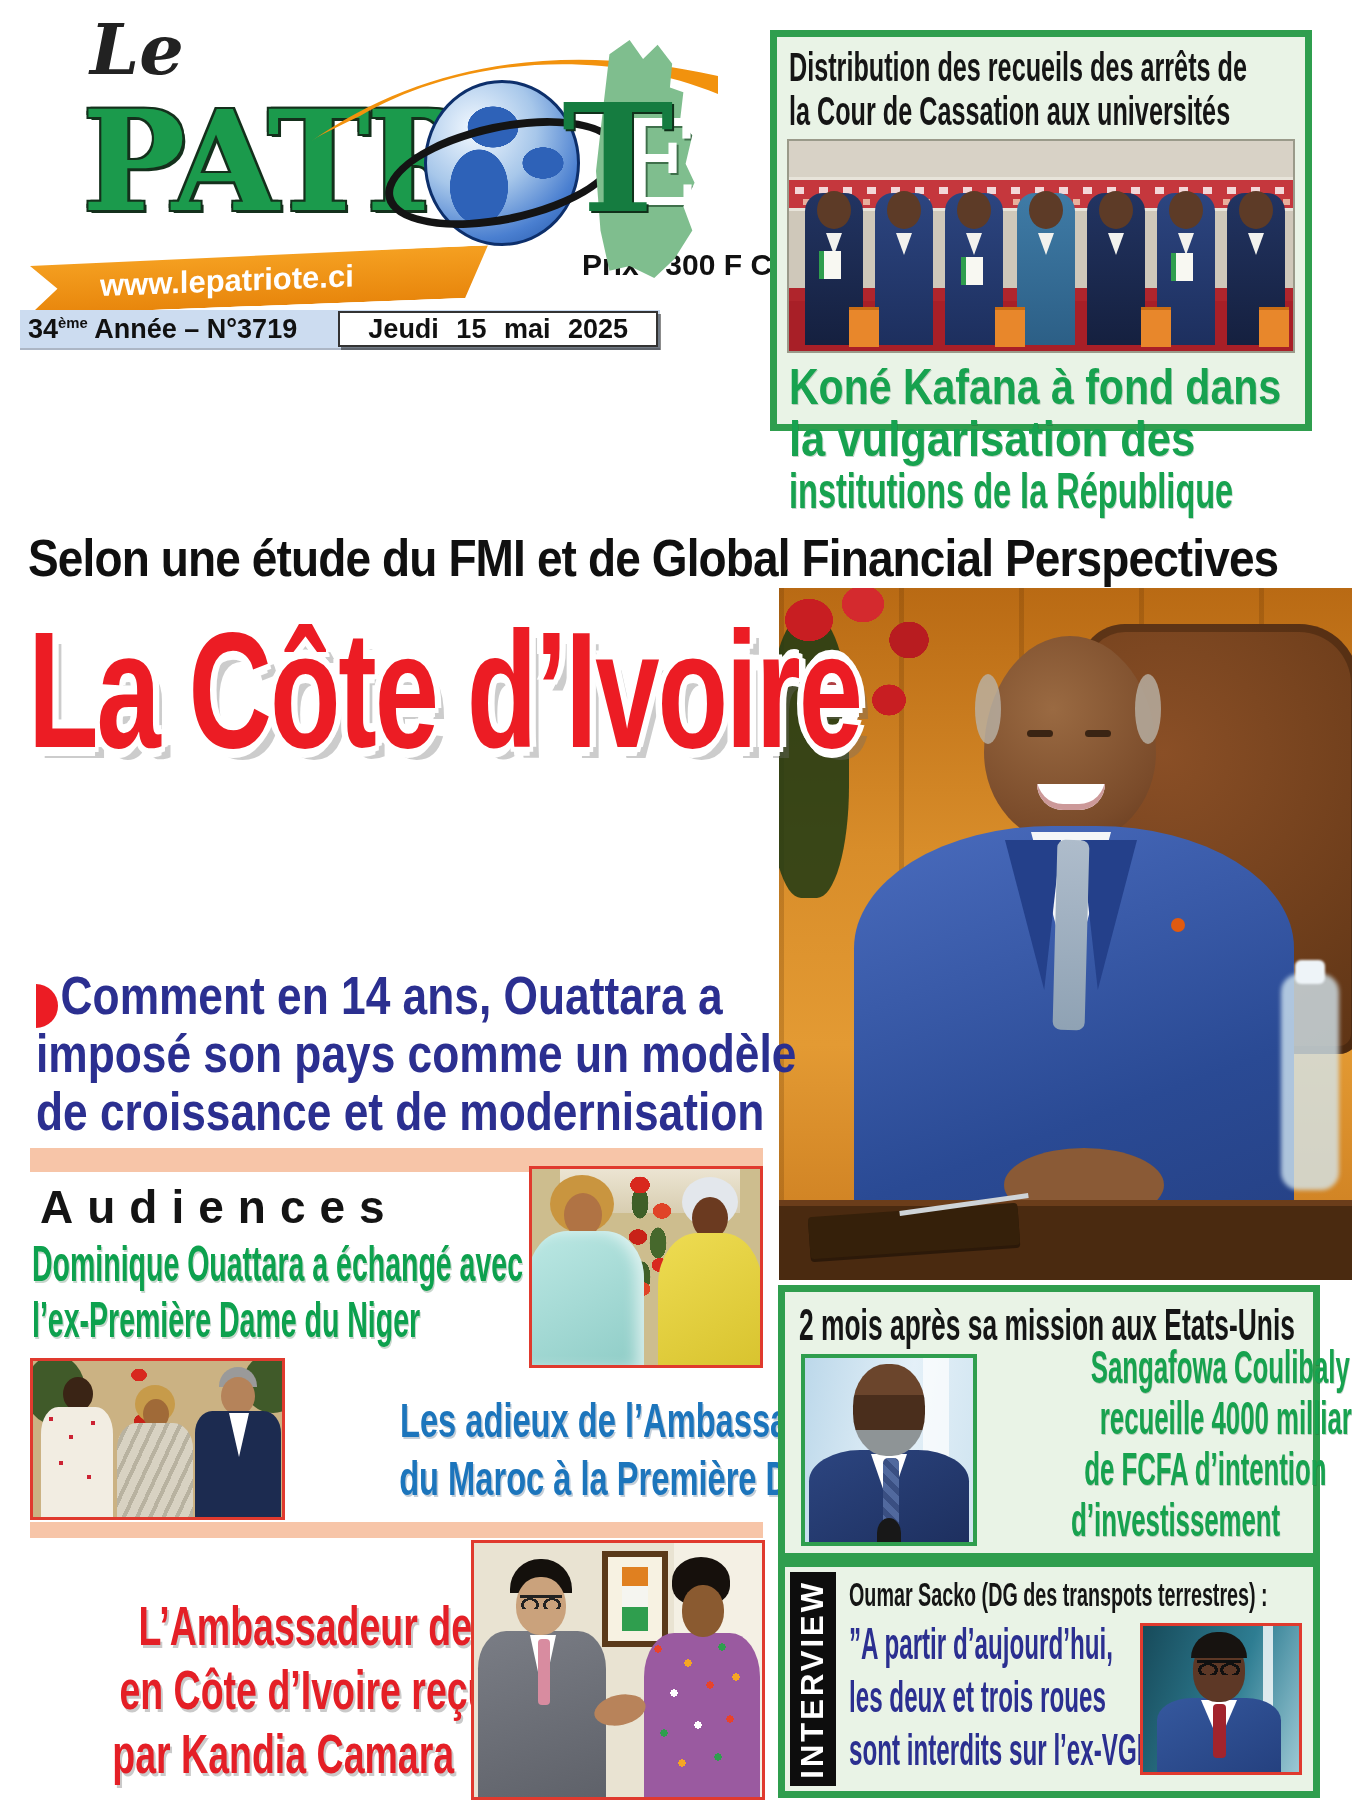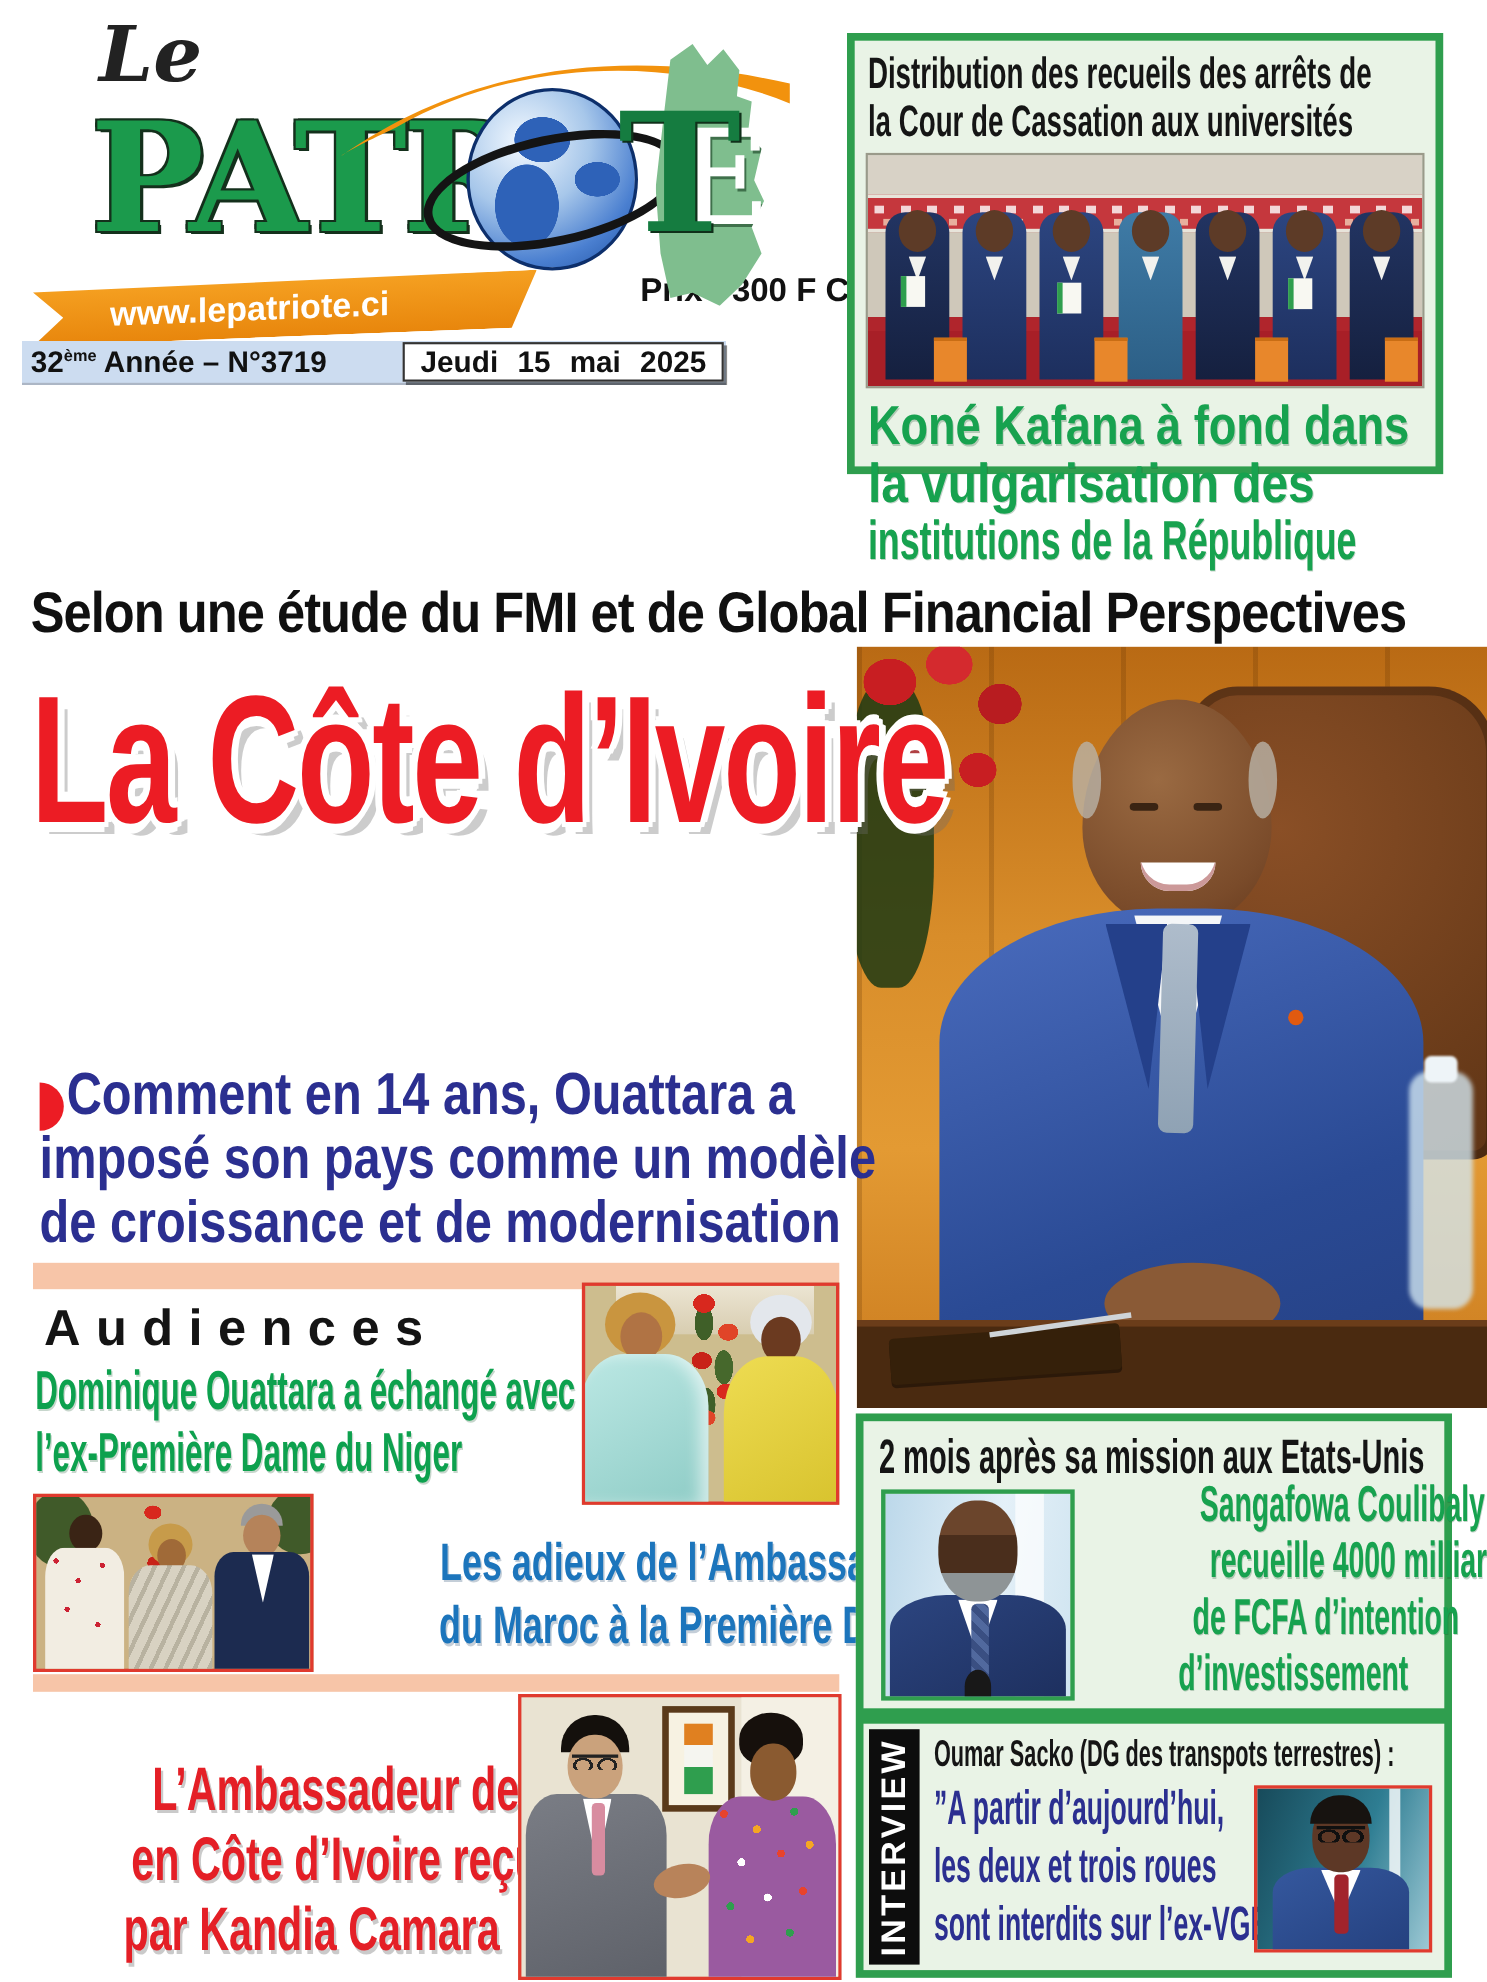--- a/index.html
+++ b/index.html
@@ -44,21 +44,21 @@
       display:flex;align-items:center}
   #ribbon .site{margin-left:70px;color:#fff;font-weight:bold;font-size:31px}
   .price{left:552px;top:234px;font-weight:bold;font-size:30px;color:#111}
 
   
   #datebar{left:20px;top:310px;width:640px;height:38px;background:#ccdcf0;
            box-shadow:0 2px 0 rgba(90,110,140,.5)}
   #datebar .edition{left:8px;top:4px;font-weight:bold;font-size:27px;color:#111}
   #datebar .edition .sup{font-size:.55em;vertical-align:super}
   #datebox{right:2px;top:1px;height:36px;background:#fff;border:2px solid #333;
-           box-shadow:3px 3px 0 rgba(0,0,0,.45);padding:1px 14px;
+           box-shadow:3px 3px 0 rgba(0,0,0,.45);padding:1px 28px;
            font-weight:bold;font-size:27px;color:#111;word-spacing:10px}
 
   
   #topbox{left:770px;top:30px;width:542px;height:401px;border:7px solid #2f9e4e;background:#e9f3e6}
   #topbox .kick{left:12px;top:8px;font-weight:bold;font-size:40px;line-height:44px;color:#151515}
   #topbox .kick .cond{transform:scaleX(.63)}
   #cassation-photo{left:10px;top:102px;width:508px;height:214px;border:2px solid #9a9a8a;
       background:linear-gradient(#d8d2c6 0 28%,#cfc8ba 28% 70%,#b0252c 70% 76%,#a81f27 76% 100%);overflow:hidden}
   #cassation-photo .banner{left:0;top:36px;width:100%;height:34px;background:#c5373d;
       border-top:3px solid #e8e4da;border-bottom:3px solid #e8e4da}
@@ -302,21 +302,21 @@
       <div class="e-letter">E</div>
     </div>
     <div id="ribbon" class="abs">
       <span class="site">www.lepatriote.ci</span>
     </div>
     <div class="abs price nw">Prix : 300 F CFA</div>
   </div>
 
   <div id="datebar" class="abs">
     <div class="abs edition nw">
-      <span>32</span><span class="sup">ème</span><span> Année – N°3719</span>
+      <span>34</span><span class="sup">ème</span><span> Année – N°3719</span>
     </div>
     <div id="datebox" class="abs nw">Jeudi 15 mai 2025</div>
   </div>
 
   <div id="topbox" class="abs">
     <div class="abs kick">
       <span class="cond">Distribution des recueils des arrêts de</span><br>
       <span class="cond">la Cour de Cassation aux universités</span>
     </div>
     <div id="cassation-photo" class="abs">

